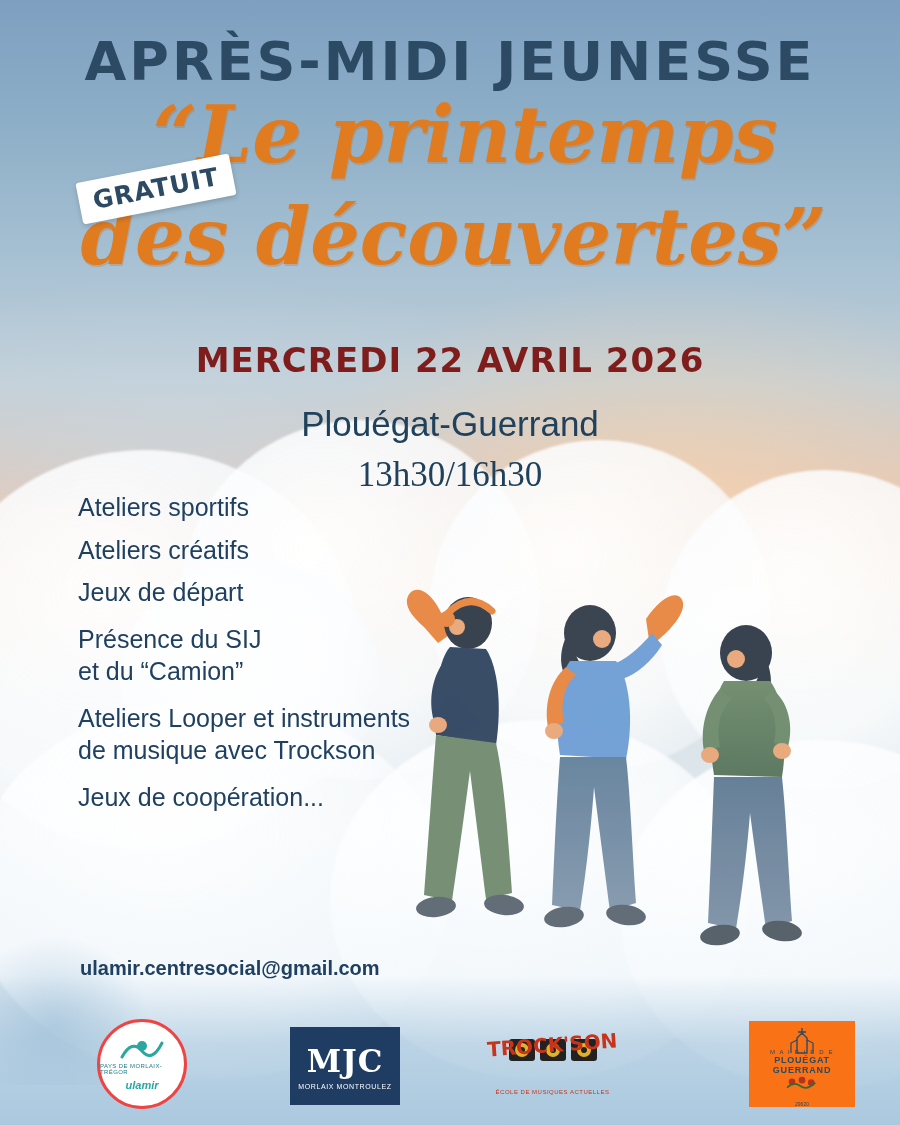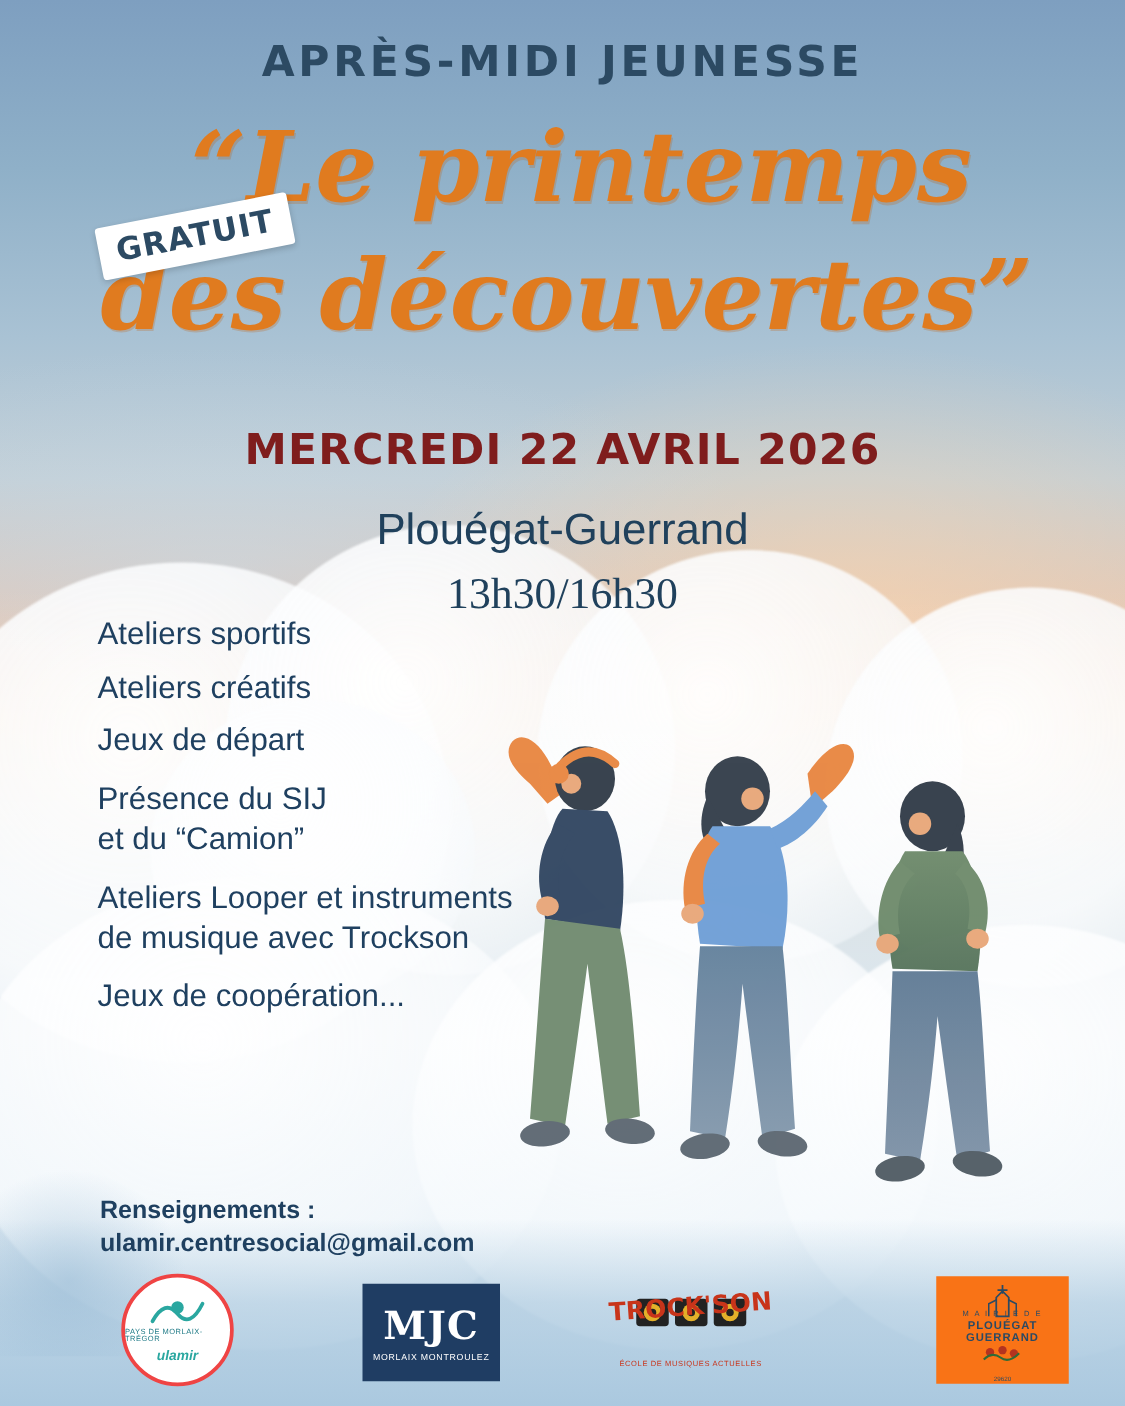--- a/index.html
+++ b/index.html
@@ -84,21 +84,21 @@
   }
 
   
   .headline {
     position: absolute;
     top: 30px;
     left: 0; right: 0;
     text-align: center;
     font-family: "DejaVu Sans", sans-serif;
     font-weight: 700;
-    font-size: 34px;
+    font-size: 54px;
     letter-spacing: 3px;
     color: #2c4a63;
   }
 
   
   .script-wrap {
     position: absolute;
     top: 96px;
     left: 0; right: 0;
     text-align: center;
@@ -402,21 +402,20 @@
     <div class="act">Ateliers créatifs</div>
     <div class="act">Jeux de départ</div>
     <div class="act tight gap">Présence du SIJ</div>
     <div class="act">et du “Camion”</div>
     <div class="act tight gap">Ateliers Looper et instruments</div>
     <div class="act">de musique avec Trockson</div>
     <div class="act gap">Jeux de coopération...</div>
   </div>
 
   <div class="contact">
-    <div>Renseignements :</div>
     <div>ulamir.centresocial@gmail.com</div>
   </div>
 
   <div class="logos">
 
     <div class="logo logo-ulamir">
       <div class="ulamir-circle">
         <svg width="46" height="26" viewBox="0 0 46 26">
           <path d="M3 20 q10 -18 20 -6 q10 12 20 -8" stroke="#2aa7a0" stroke-width="3" fill="none" stroke-linecap="round"></path>
           <circle cx="23" cy="9" r="5" fill="#2aa7a0"></circle>

